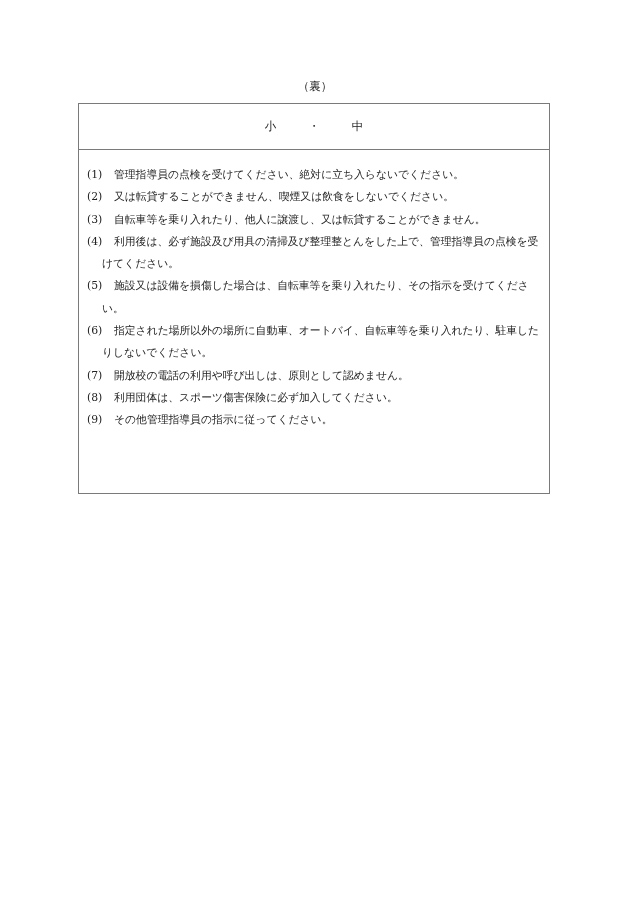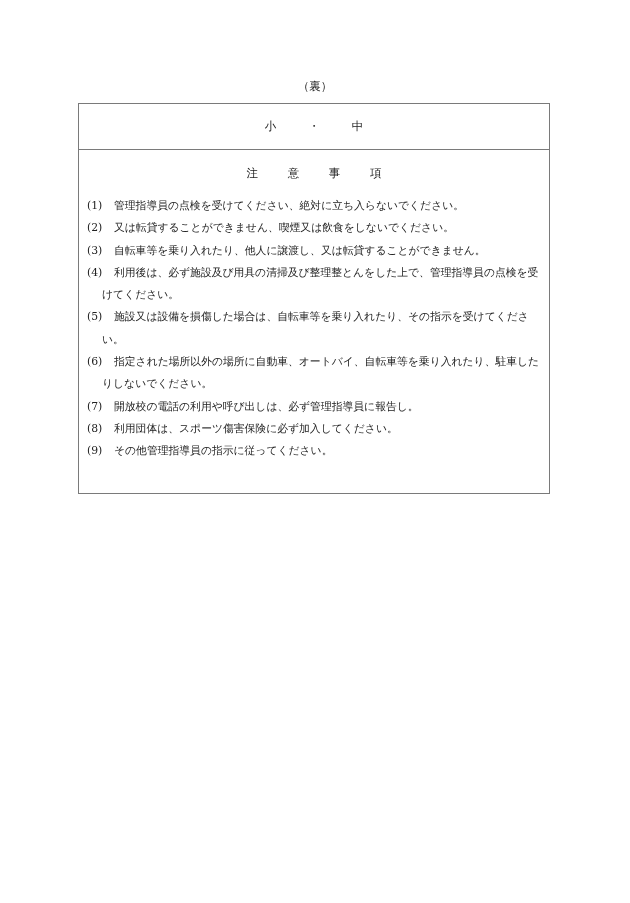--- a/index.html
+++ b/index.html
@@ -84,26 +84,20 @@
 
 <div class="page-label">（裏）</div>
 
 <div class="notice-box">
   <div class="school-row">
     <span>小</span>
     <span class="sep">・</span>
     <span>中</span>
   </div>
 
-  <div class="notes-title">
-    <span>注</span>
-    <span>意</span>
-    <span>事</span>
-    <span>項</span>
-  </div>
 
   <ol class="notes-list">
     <li>
       <span class="num">(1)</span>
       <span class="text">管理指導員の点検を受けてください、絶対に立ち入らないでください。</span>
     </li>
     <li>
       <span class="num">(2)</span>
       <span class="text">又は転貸することができません、喫煙又は飲食をしないでください。</span>
     </li>
@@ -118,21 +112,21 @@
     <li>
       <span class="num">(5)</span>
       <span class="text">施設又は設備を損傷した場合は、自転車等を乗り入れたり、その指示を受けてください。</span>
     </li>
     <li>
       <span class="num">(6)</span>
       <span class="text">指定された場所以外の場所に自動車、オートバイ、自転車等を乗り入れたり、駐車したりしないでください。</span>
     </li>
     <li>
       <span class="num">(7)</span>
-      <span class="text">開放校の電話の利用や呼び出しは、必ず管理指導員に報告し。</span>
+      <span class="text">開放校の電話の利用や呼び出しは、原則として認めません。</span>
     </li>
     <li>
       <span class="num">(8)</span>
       <span class="text">利用団体は、スポーツ傷害保険に必ず加入してください。</span>
     </li>
     <li>
       <span class="num">(9)</span>
       <span class="text">その他管理指導員の指示に従ってください。</span>
     </li>
   </ol>

